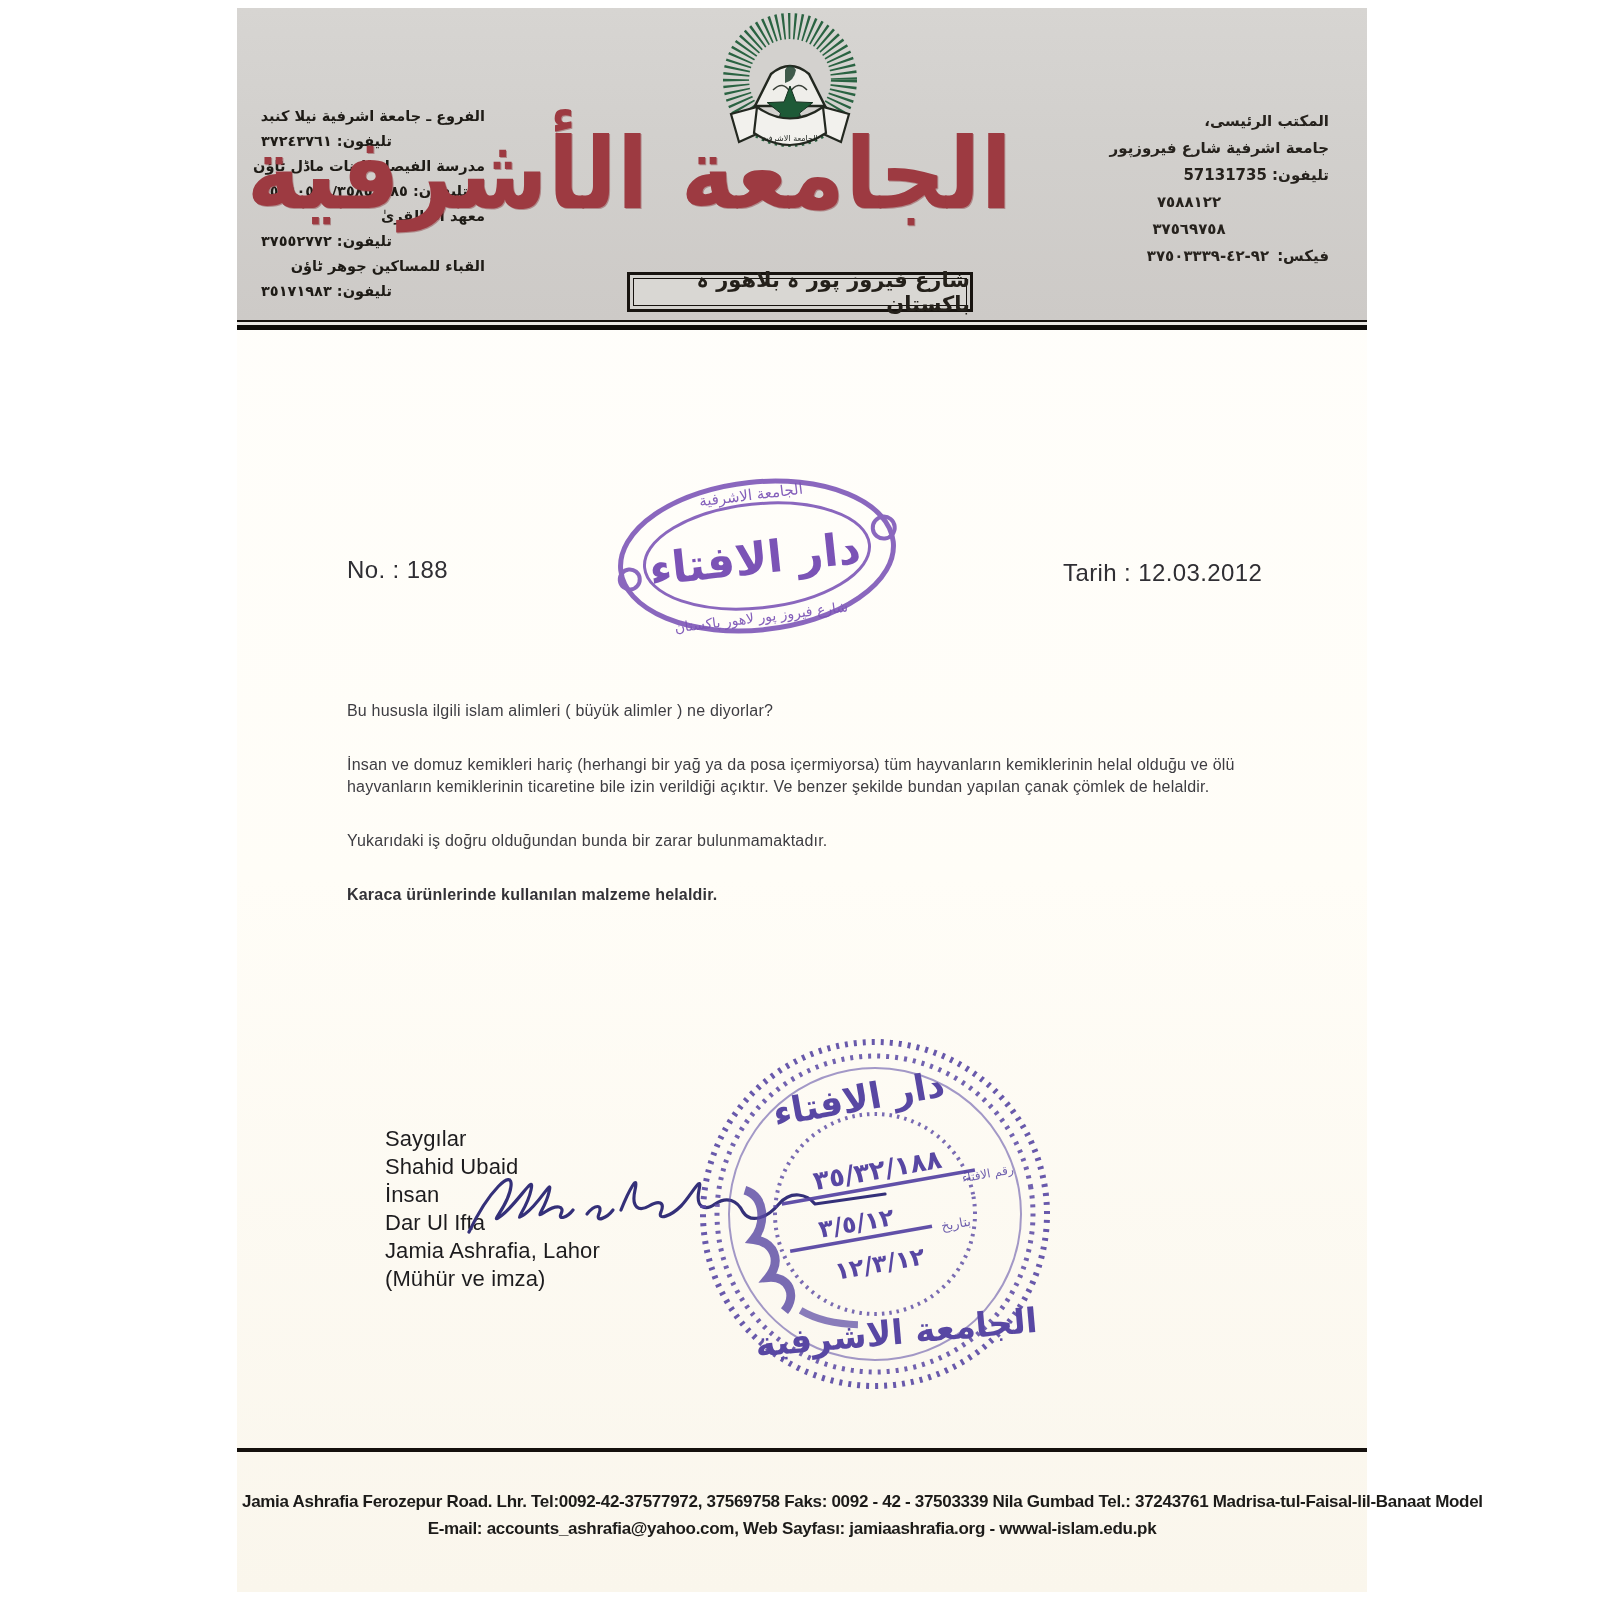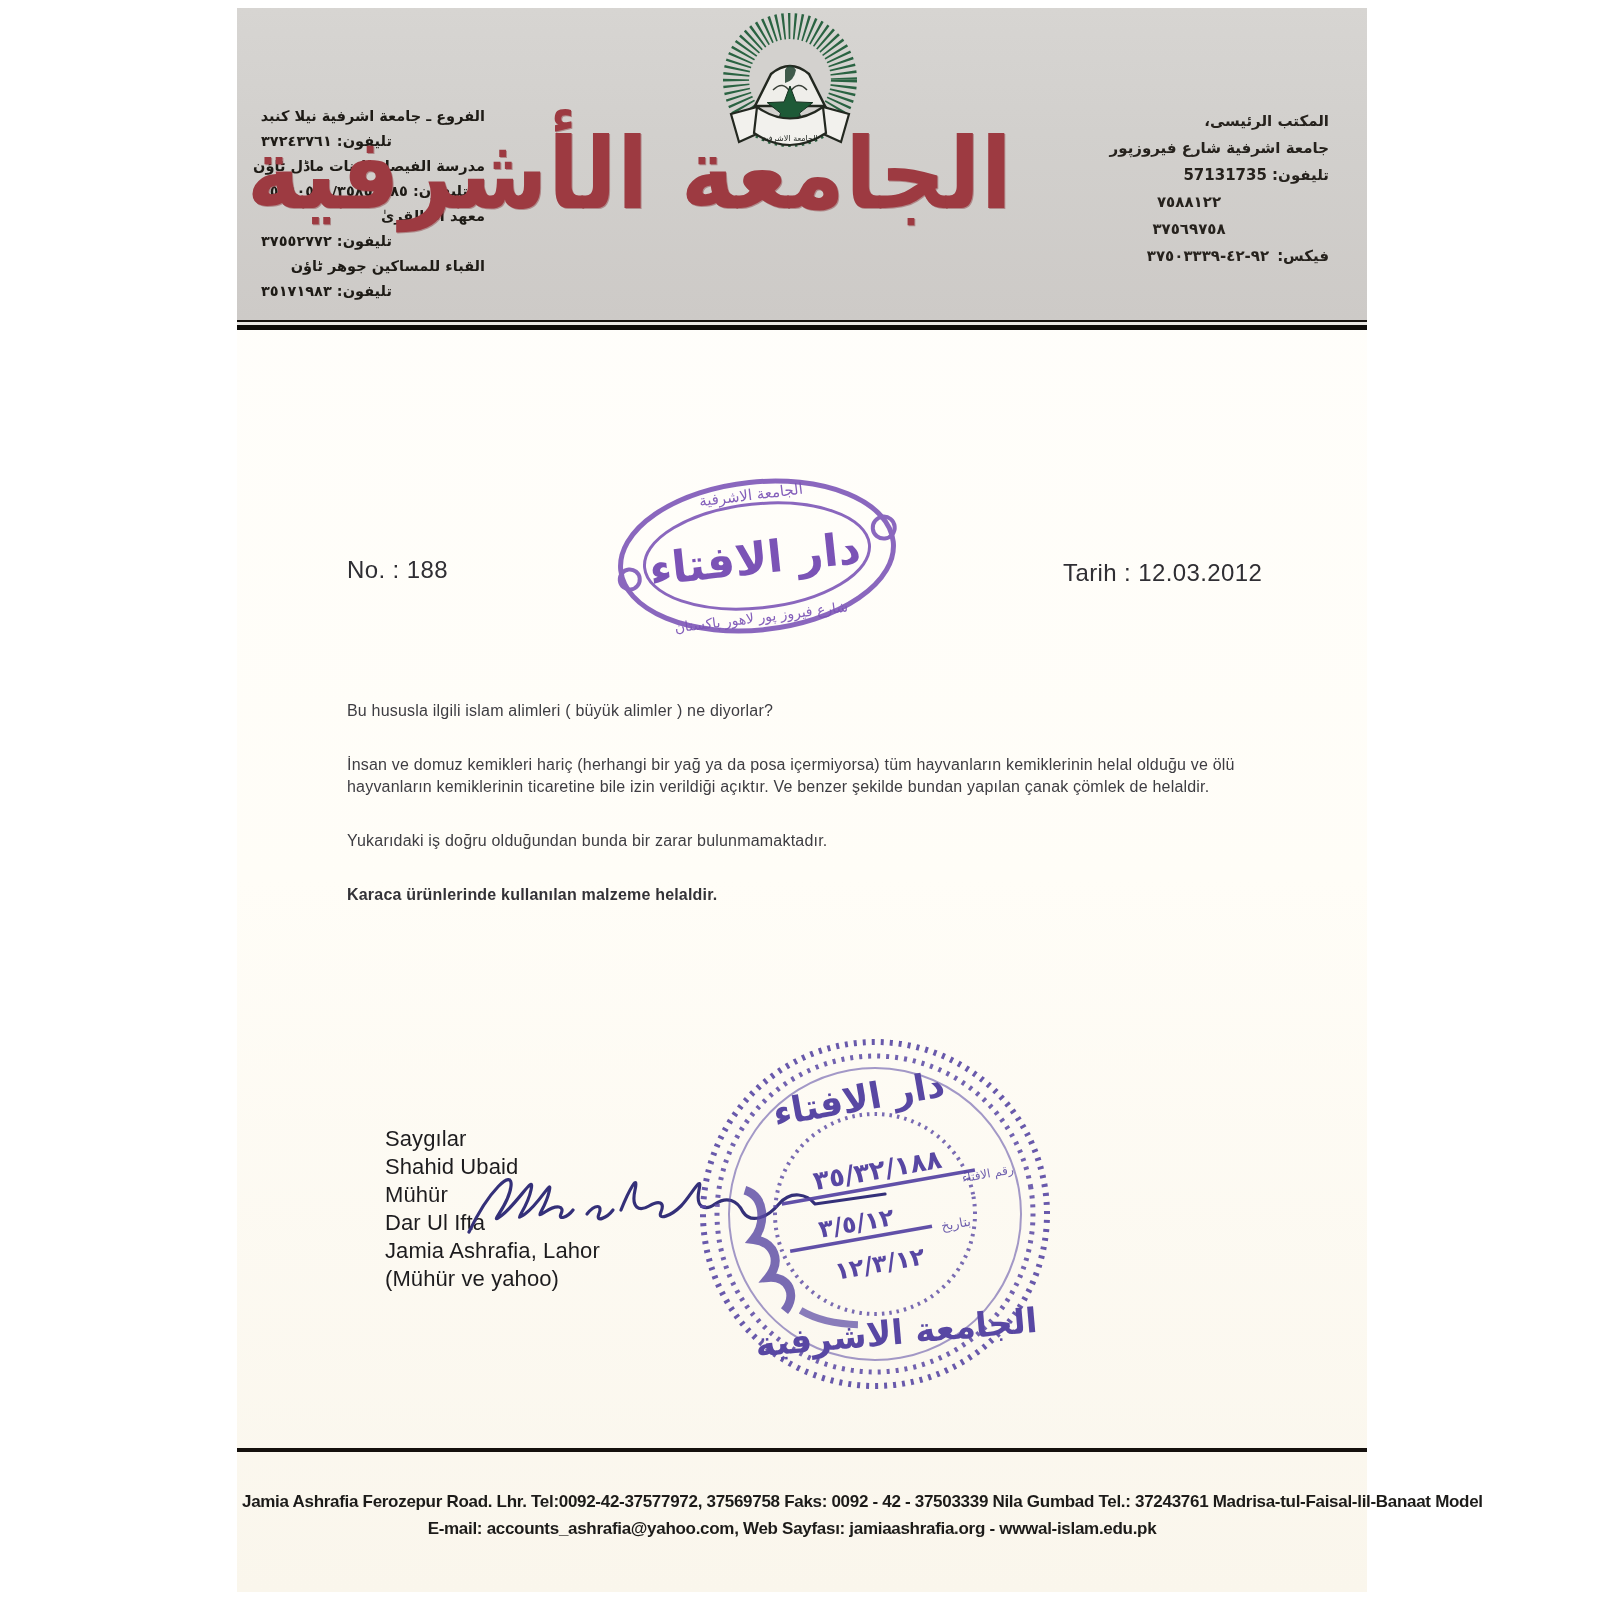--- a/index.html
+++ b/index.html
@@ -94,20 +94,21 @@
       <path d="M80,60 q5,-9 11,0 q-2,11 -11,13 z" fill="#20402e" opacity=".85"></path>
       <path d="M85,76 L90.9,91.9 L107.8,92.6 L94.5,103.1 L99.1,119.4 L85,110 L70.9,119.4 L75.5,103.1 L62.2,92.6 L79.1,91.9 Z" fill="#1e5a37" stroke="#14301f" stroke-width="1"></path>
       <path d="M26,104 L52,97 L56,122 L34,132 Z" fill="#f2f1ed" stroke="#232820" stroke-width="2.2"></path>
       <path d="M144,104 L118,97 L114,122 L136,132 Z" fill="#f2f1ed" stroke="#232820" stroke-width="2.2"></path>
       <path d="M52,97 Q85,120 118,97 L121,123 Q85,147 49,123 Z" fill="#f2f1ed" stroke="#232820" stroke-width="2.2"></path>
       <text x="85" y="131" font-size="8" text-anchor="middle" direction="rtl" font-family="DejaVu Sans, sans-serif" fill="#1b201b">الجامعة الاشرفية</text>
     </svg>
 
     <div class="lh-title">الجامعة الأشرفية</div>
 
+    <div class="lh-addr">شارع فيروز پور ہ بلاهور ہ باكستان</div>
 
     <div class="lh-right">
       <div>المكتب الرئيسى،</div>
       <div>جامعة اشرفية شارع فيروزپور</div>
       <div>تليفون: 57131735</div>
       <div class="num">٧٥٨٨١٢٢</div>
       <div class="num">٣٧٥٦٩٧٥٨</div>
       <div class="fax-row">
         <span>فيكس:</span>
         <span dir="ltr">٩٢-٤٢-٣٧٥٠٣٣٣٩</span>
@@ -141,24 +142,24 @@
   <div class="body-text">
     <p>Bu hususla ilgili islam alimleri ( büyük alimler ) ne diyorlar?</p>
     <p>İnsan ve domuz kemikleri hariç (herhangi bir yağ ya da posa içermiyorsa) tüm hayvanların kemiklerinin helal olduğu ve ölü hayvanların kemiklerinin ticaretine bile izin verildiği açıktır. Ve benzer şekilde bundan yapılan çanak çömlek de helaldir.</p>
     <p>Yukarıdaki iş doğru olduğundan bunda bir zarar bulunmamaktadır.</p>
     <p class="bold">Karaca ürünlerinde kullanılan malzeme helaldir.</p>
   </div>
 
   <div class="sig-block">
     <div>Saygılar</div>
     <div>Shahid Ubaid</div>
-    <div>Mühür</div>
+    <div>İnsan</div>
     <div>Dar Ul Ifta</div>
     <div>Jamia Ashrafia, Lahor</div>
-    <div>(Mühür ve yahoo)</div>
+    <div>(Mühür ve imza)</div>
   </div>
 
   <svg class="sig-svg" width="430" height="100" viewBox="0 0 430 100">
     <g fill="none" stroke="#343079" stroke-width="3.2" stroke-linecap="round" stroke-linejoin="round">
       <path d="M8,72 C28,30 52,8 50,26 C48,46 26,66 40,56 C58,42 74,12 70,30 C66,50 50,64 64,54
                C80,42 92,16 88,32 C84,50 72,60 84,52 C96,44 104,46 100,54 C97,60 106,58 112,50"></path>
       <path d="M126,54 C134,44 142,44 138,54 C134,63 146,58 152,50"></path>
       <path d="M160,50 C168,30 178,12 174,30 C170,48 178,52 188,46 C198,40 204,42 200,52
                C196,61 210,56 220,46 C230,36 242,12 238,30 C234,50 246,50 254,44
                C266,36 276,40 282,52 C290,64 306,58 318,44 C330,30 346,34 354,44 L424,34"></path>

